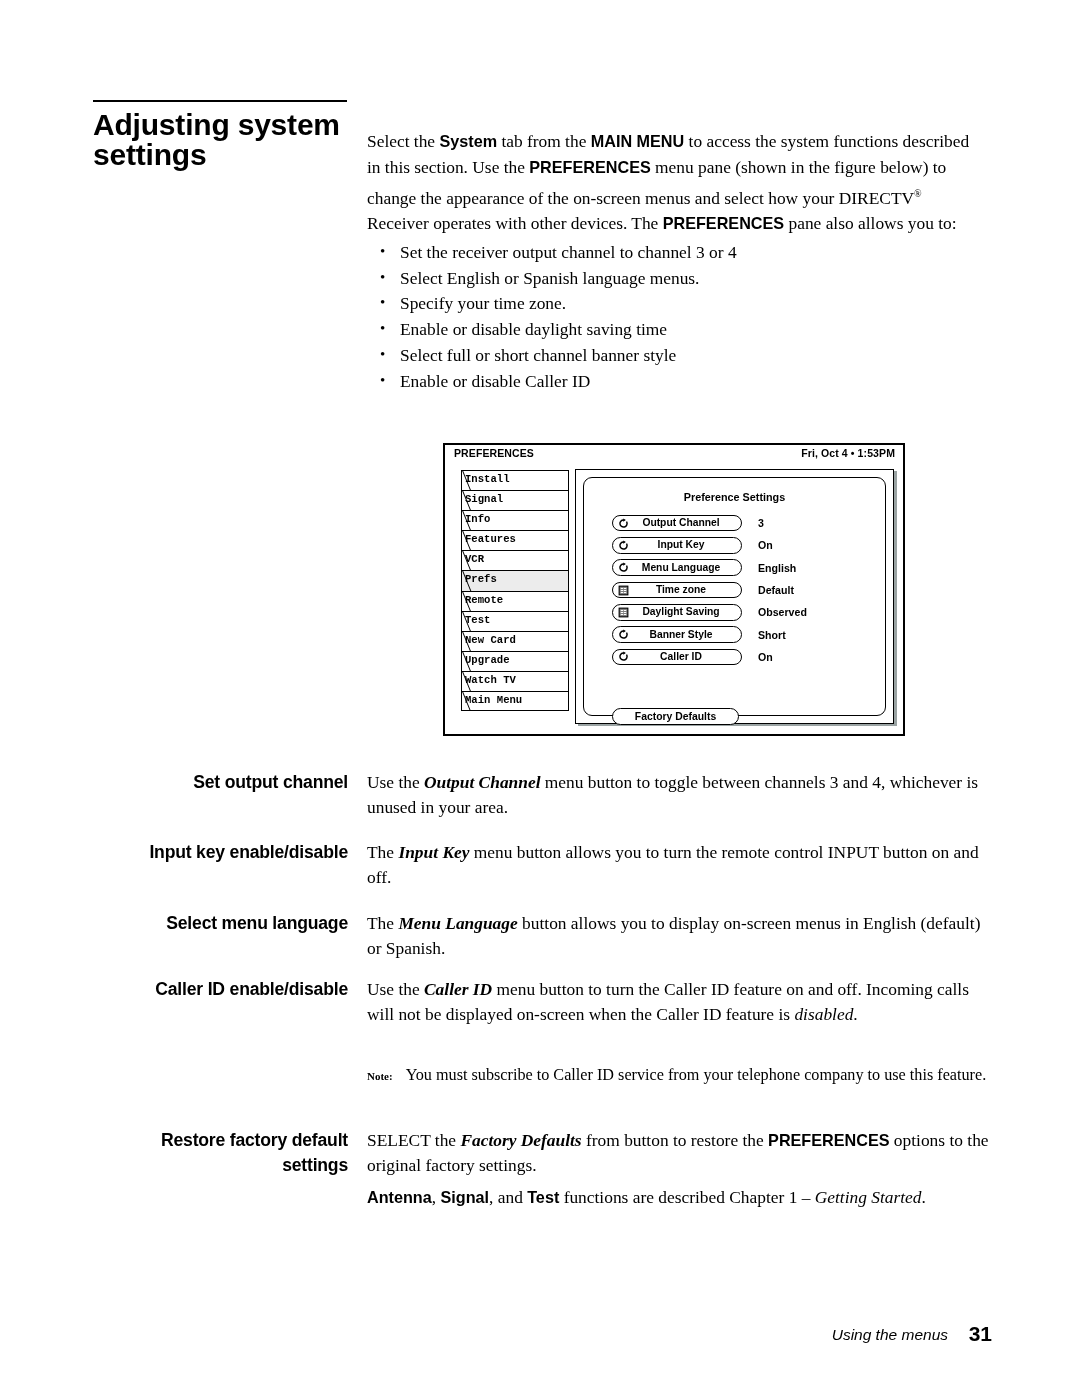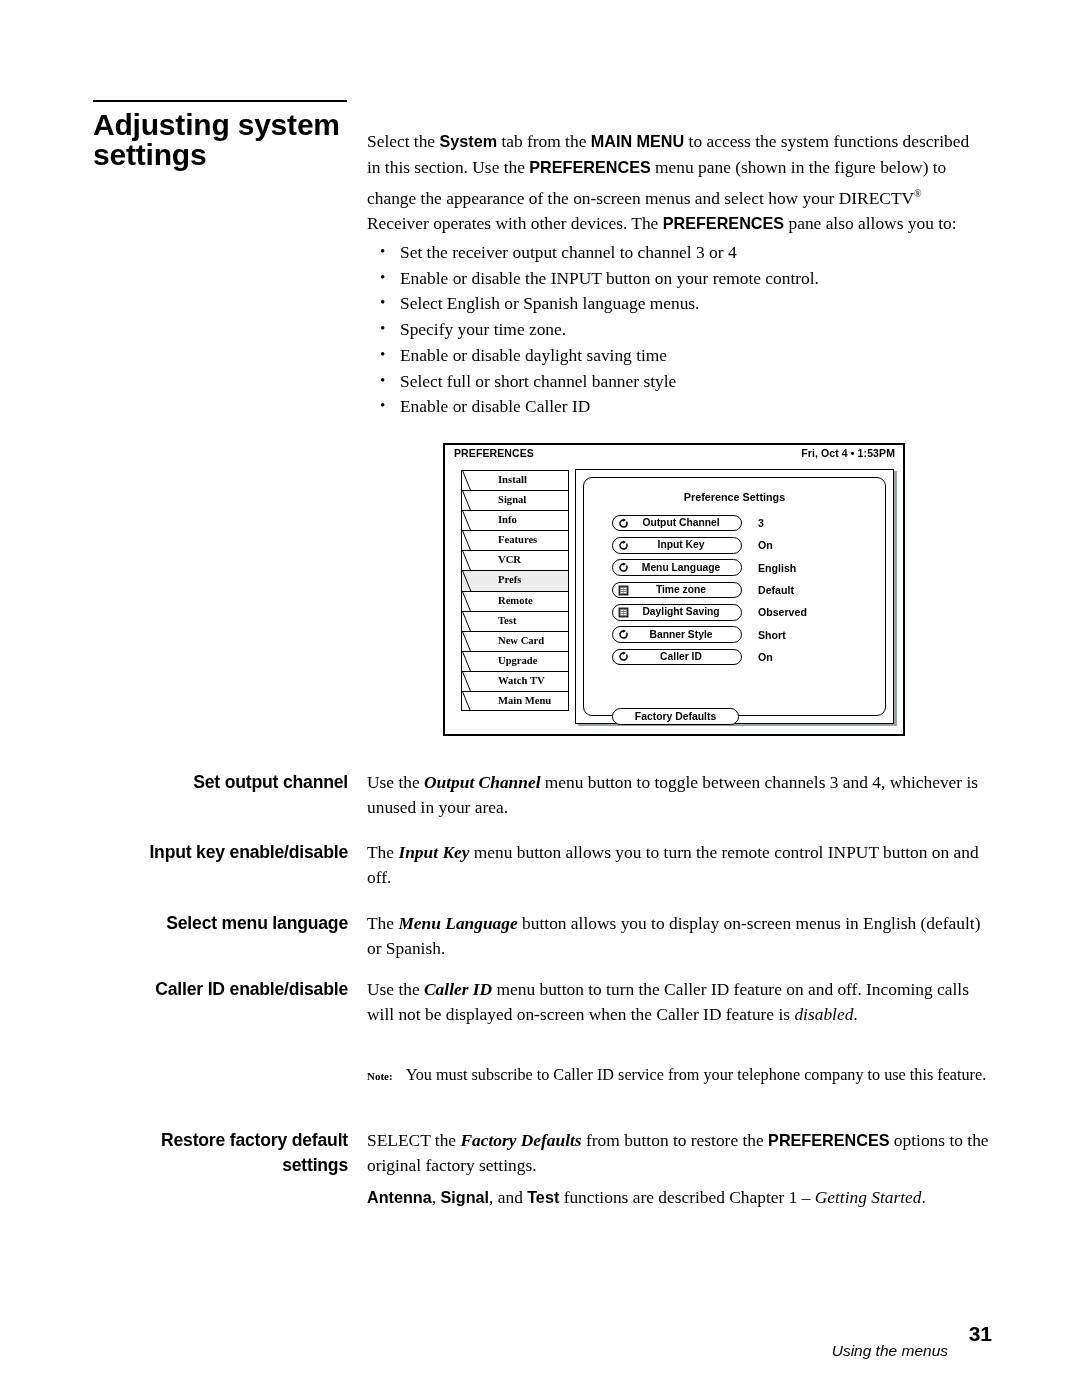--- a/index.html
+++ b/index.html
@@ -77,24 +77,24 @@
   
   .tab-list {
     position:absolute; left:16px; top:25px; width:108px;
   }
   .tab {
     position:relative;
     height:20.1px;
     border:1.6px solid #000;
     border-bottom:none;
     background:#fff;
-    font-family:Liberation Serif, serif;
+    font-family:Liberation Mono, monospace;
     font-size:10.6px; font-weight:bold;
     line-height:17px;
-    padding-left:36px;
+    padding-left:3px;
     overflow:hidden;
   }
   .tab:last-child { border-bottom:1.6px solid #000; }
   .tab .notch {
     position:absolute; left:0; top:0; width:17px; height:100%;
     background:#fff;
   }
   .tab .notch::after {
     content:""; position:absolute; left:-1px; top:-3px;
     width:20px; height:26px;
@@ -175,21 +175,21 @@
   }
   .def-body {
     position:absolute; left:307px; width:625px;
     font-family:"Liberation Serif", serif;
     font-size:17.4px; line-height:25.4px;
   }
 
   
   #footer { position:absolute; left:0; right:0; top:1322px; height:34px; }
   #footer-label {
-    position:absolute; right:132px; top:20px;
+    position:absolute; right:132px; top:4px;
     font-family:"Liberation Sans", sans-serif;
     font-style:italic; font-size:15.5px;margin-left:33px;
   }
   #footer-page {
     position:absolute; right:88px; top:0;
     font-family:"Liberation Sans", sans-serif;
     font-weight:bold; font-size:21px;
   }
 </style>
 </head>
@@ -201,21 +201,20 @@
   <div id="page-title">
     <span>Adjusting system</span><br>
     <span>settings</span>
   </div>
 
   <p id="intro" class="body-text"><span>Select the </span><span class="bold">System</span><span> tab from the </span><span class="bold">MAIN MENU</span><span> to access the system functions described in this section. Use the </span><span class="bold">PREFERENCES</span><span> menu pane (shown in the figure below) to change the appearance of the on-screen menus and select how your DIRECTV</span><sup>®</sup><span> Receiver operates with other devices. The </span><span class="bold">PREFERENCES</span><span> pane also allows you to:</span></p>
 
   <div id="bullets">
     <ul>
       <li>Set the receiver output channel to channel 3 or 4</li>
-      <li>Enable or disable the INPUT button on your remote control.</li>
       <li>Select English or Spanish language menus.</li>
       <li>Specify your time zone.</li>
       <li>Enable or disable daylight saving time</li>
       <li>Select full or short channel banner style</li>
       <li>Enable or disable Caller ID</li>
     </ul>
   </div>
 
   <div id="figure">
     <div class="fig-outer">

